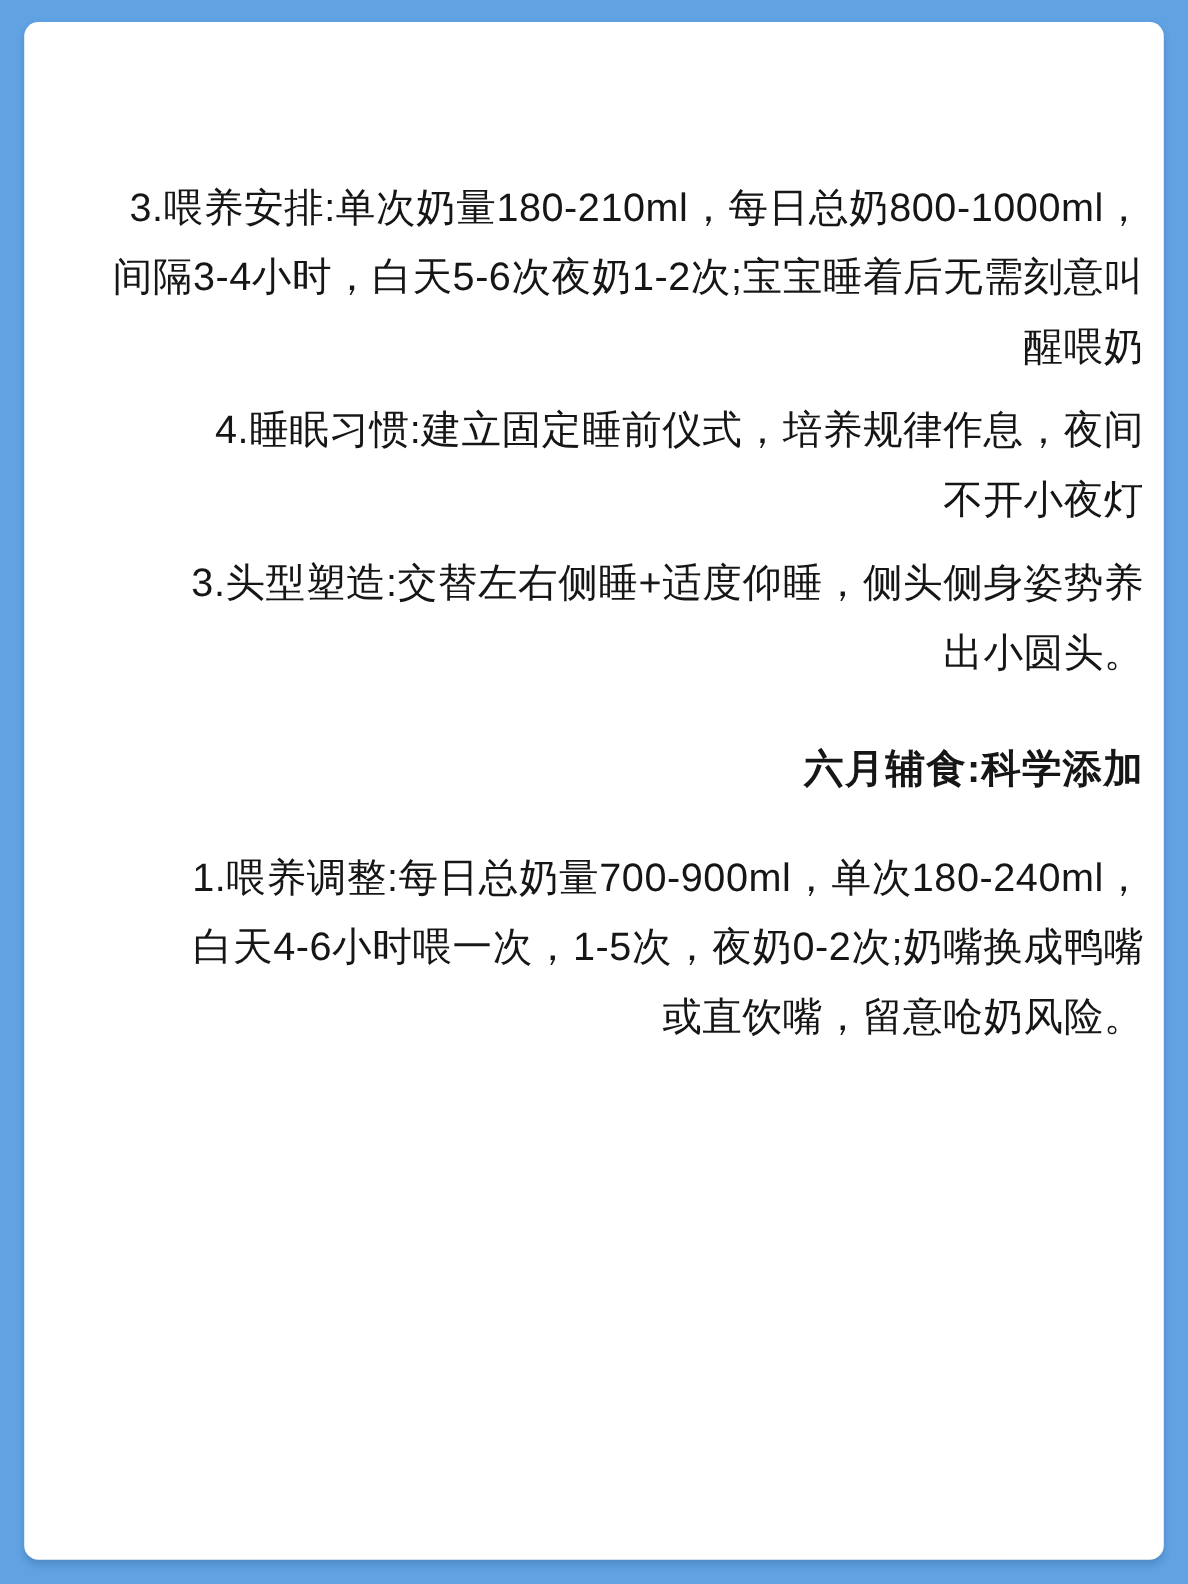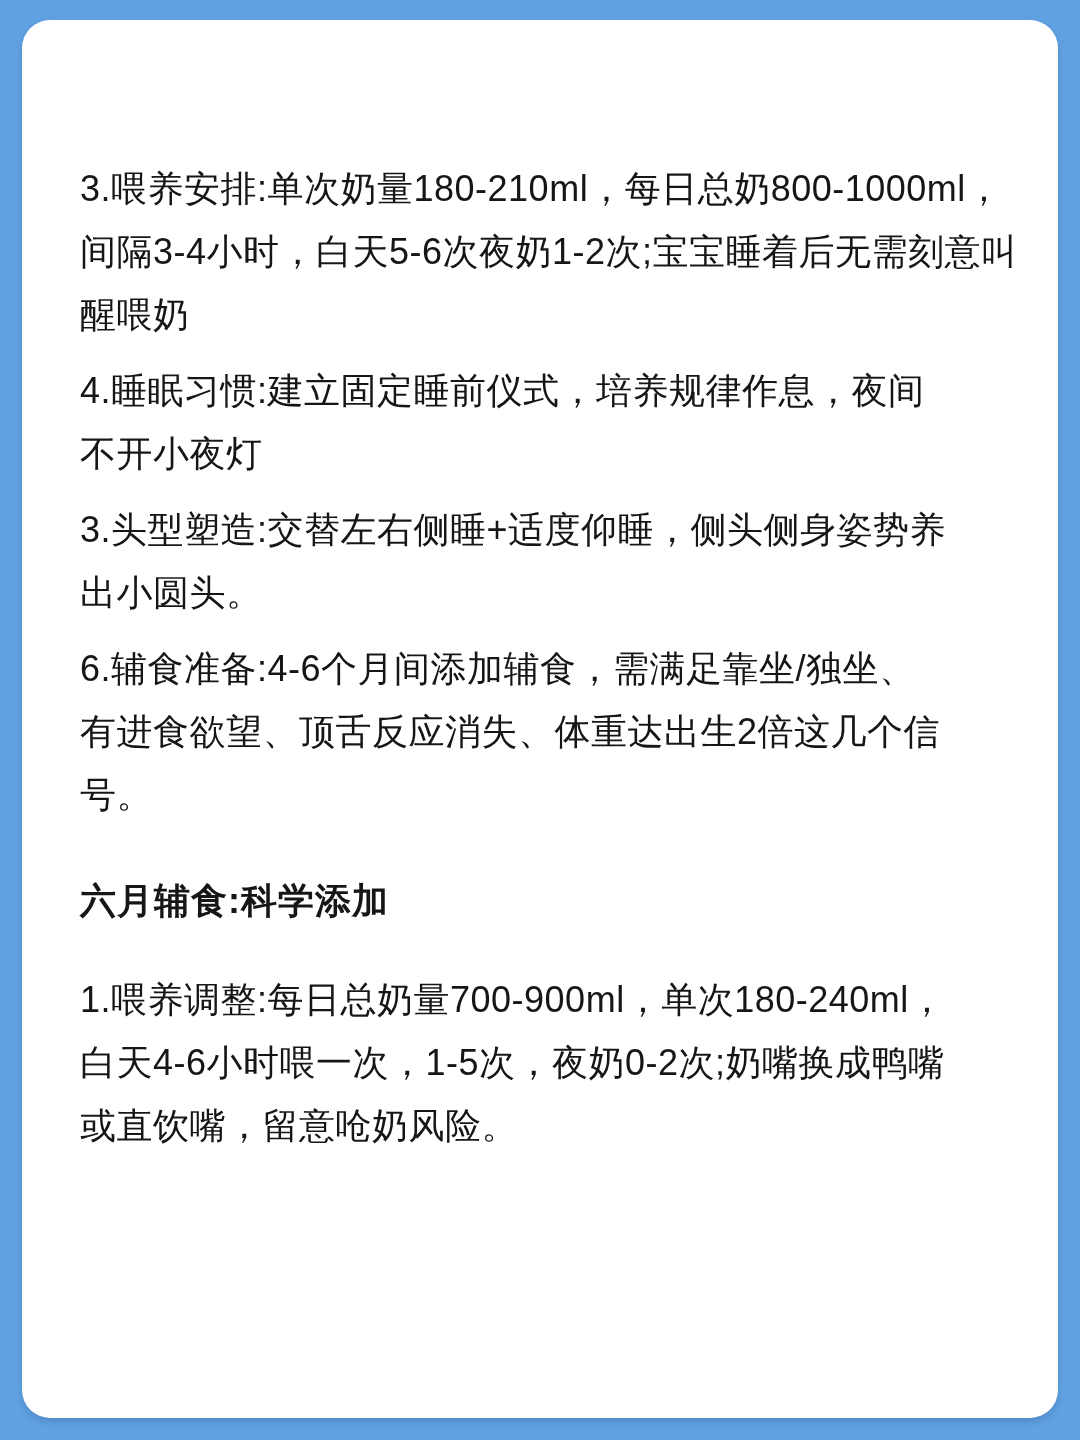--- a/index.html
+++ b/index.html
@@ -7,22 +7,23 @@
   body {
     position: relative;
     background: #61A2E3;
     font-family: "Liberation Sans", sans-serif;
     overflow: hidden;
   }
   .card {
     position: absolute;
     left: 22px; top: 20px; right: 22px; bottom: 22px;
     background: #FFFFFF;
-    border-radius: 28px;
+    border-radius: 13px;
     box-shadow: 0 4px 7px rgba(30, 70, 120, 0.25);
+    text-align: right;
   }
   .content {
     position: absolute;
     left: 58px; top: 137px; right: 18px;
     color: #161616;
   }
   .tip {
     font-size: 36px;
     line-height: 63px;
     letter-spacing: 0.5px;
@@ -48,23 +49,20 @@
     <p class="tip">3.喂养安排:单次奶量180-210ml，每日总奶800-1000ml，
 间隔3-4小时，白天5-6次夜奶1-2次;宝宝睡着后无需刻意叫
 醒喂奶</p>
 
     <p class="tip">4.睡眠习惯:建立固定睡前仪式，培养规律作息，夜间
 不开小夜灯</p>
 
     <p class="tip">3.头型塑造:交替左右侧睡+适度仰睡，侧头侧身姿势养
 出小圆头。</p>
 
-    <p class="tip">6.辅食准备:4-6个月间添加辅食，需满足靠坐/独坐、
-有进食欲望、顶舌反应消失、体重达出生2倍这几个信
-号。</p>
 
 
 
     <h2 class="section-heading">六月辅食:科学添加</h2>
 
     <p class="tip">1.喂养调整:每日总奶量700-900ml，单次180-240ml，
 白天4-6小时喂一次，1-5次，夜奶0-2次;奶嘴换成鸭嘴
 或直饮嘴，留意呛奶风险。</p>
 
   </div>

